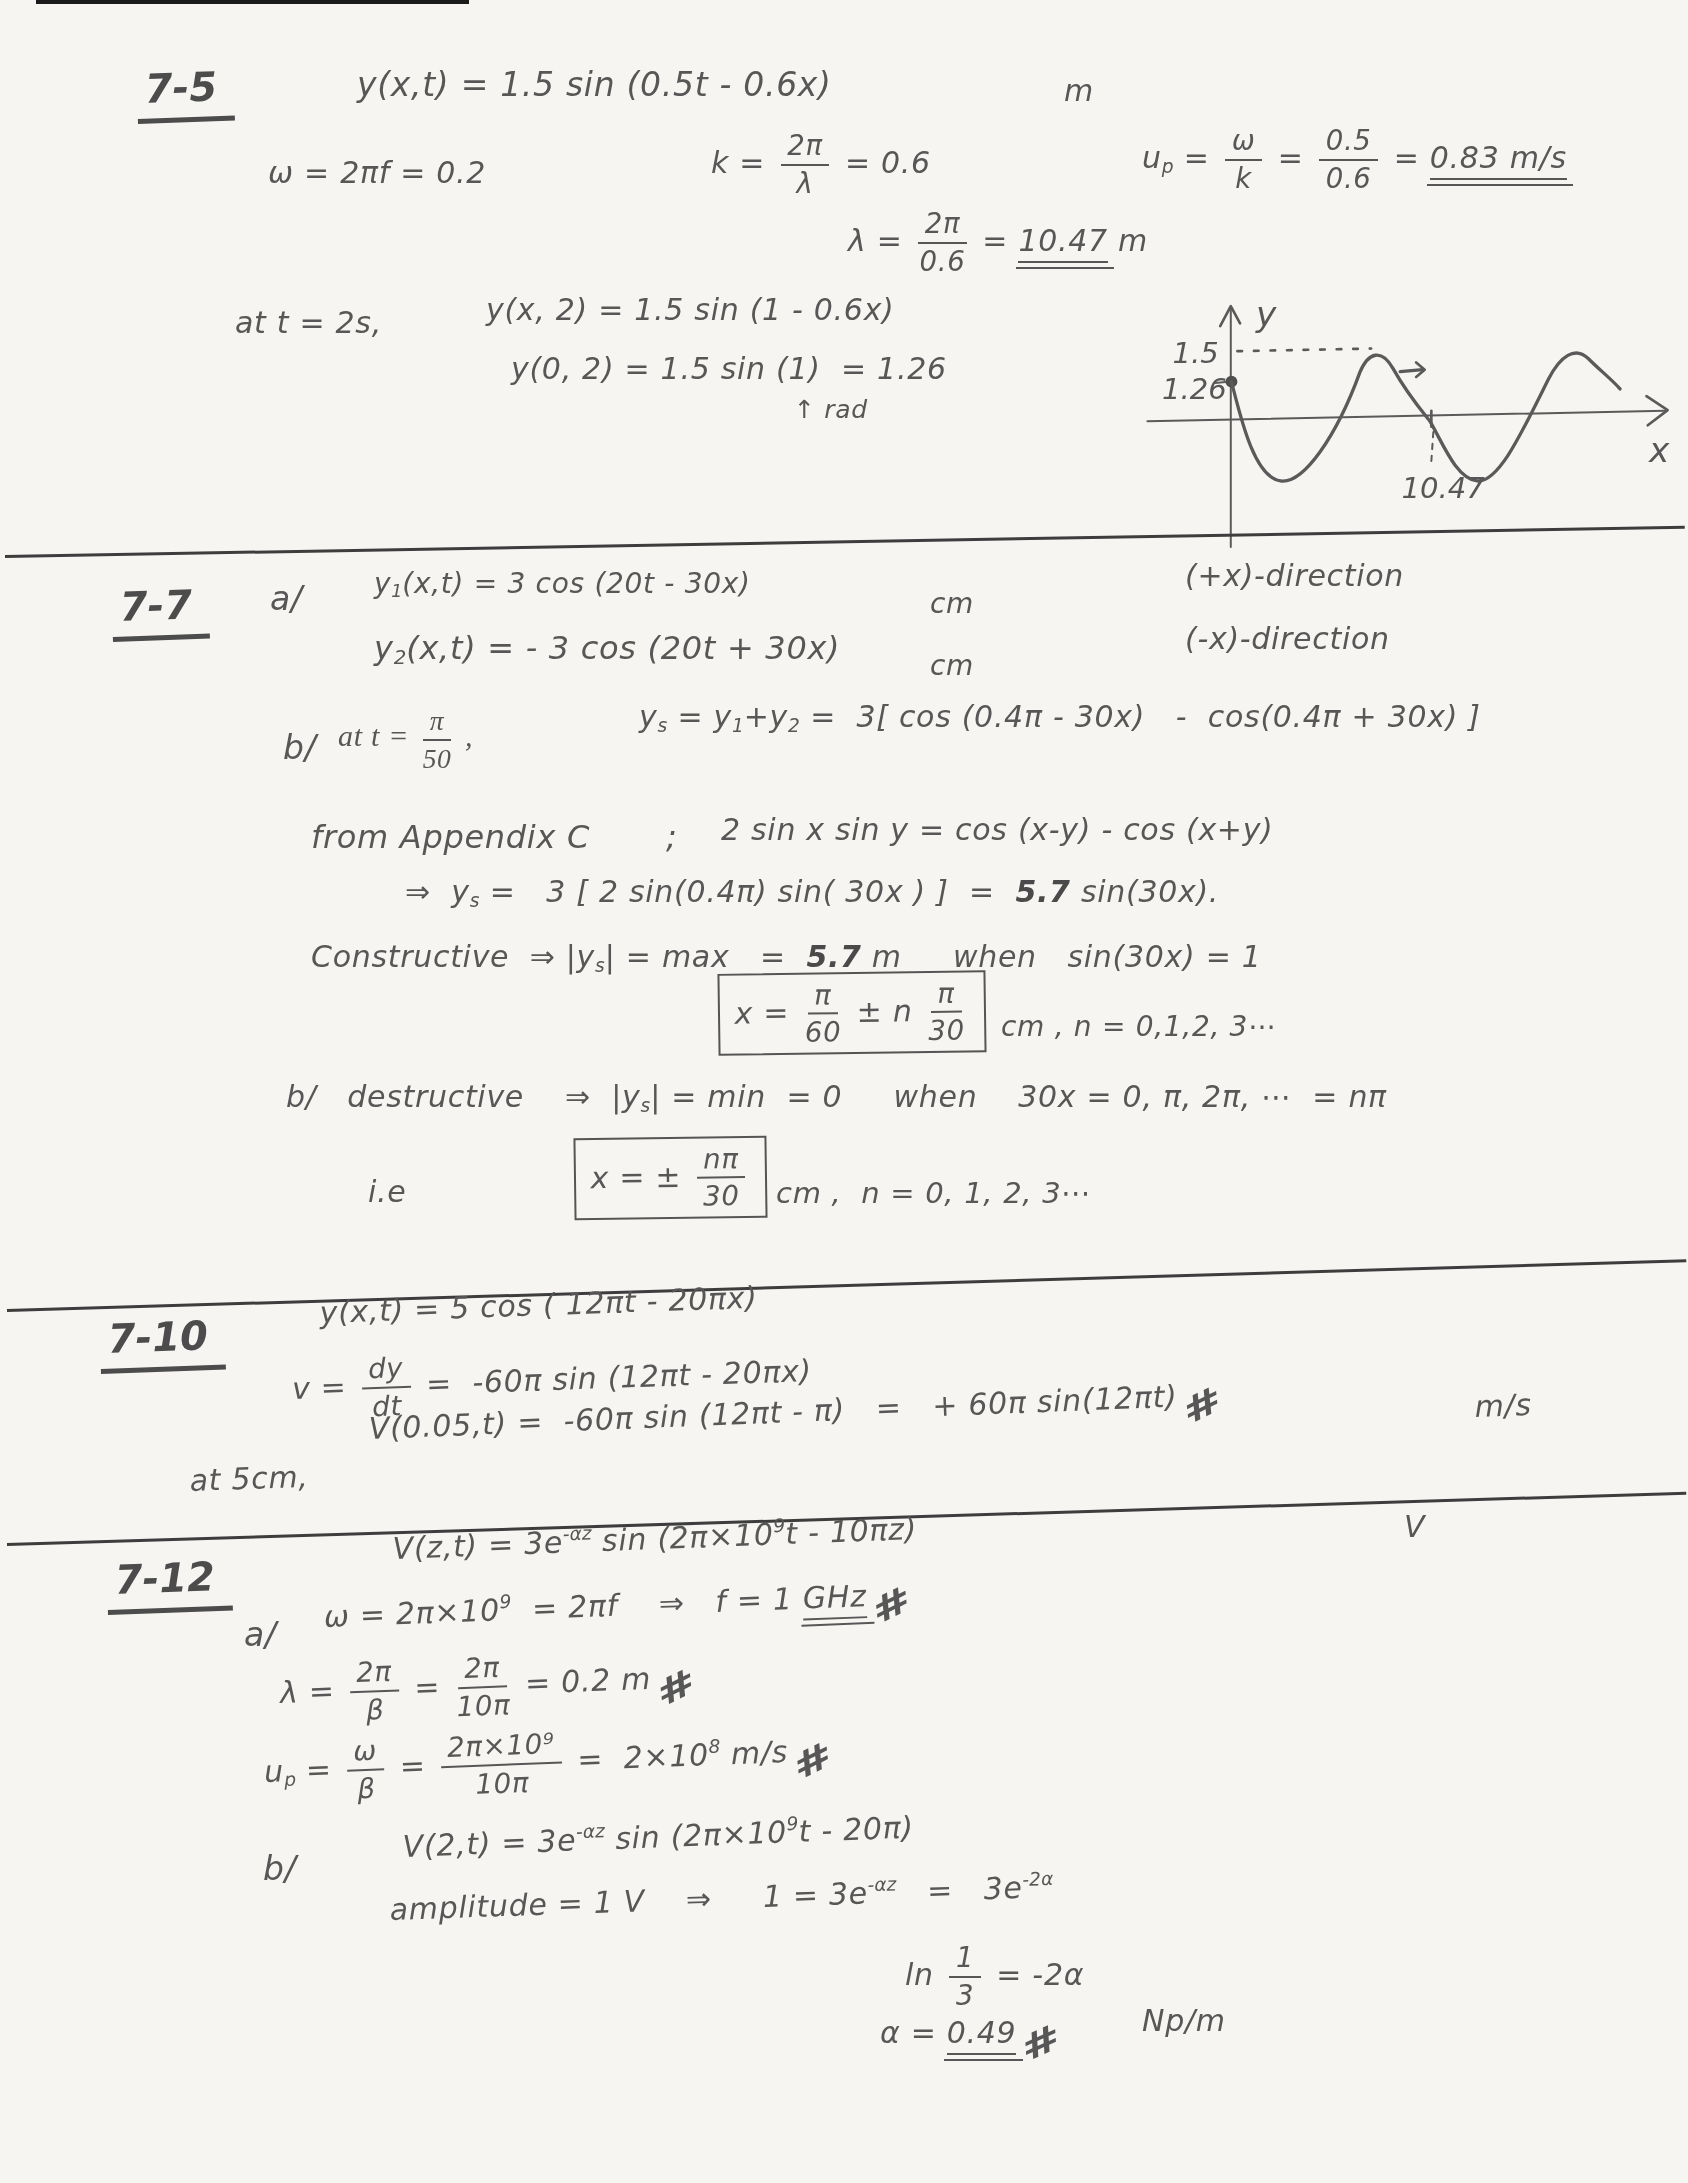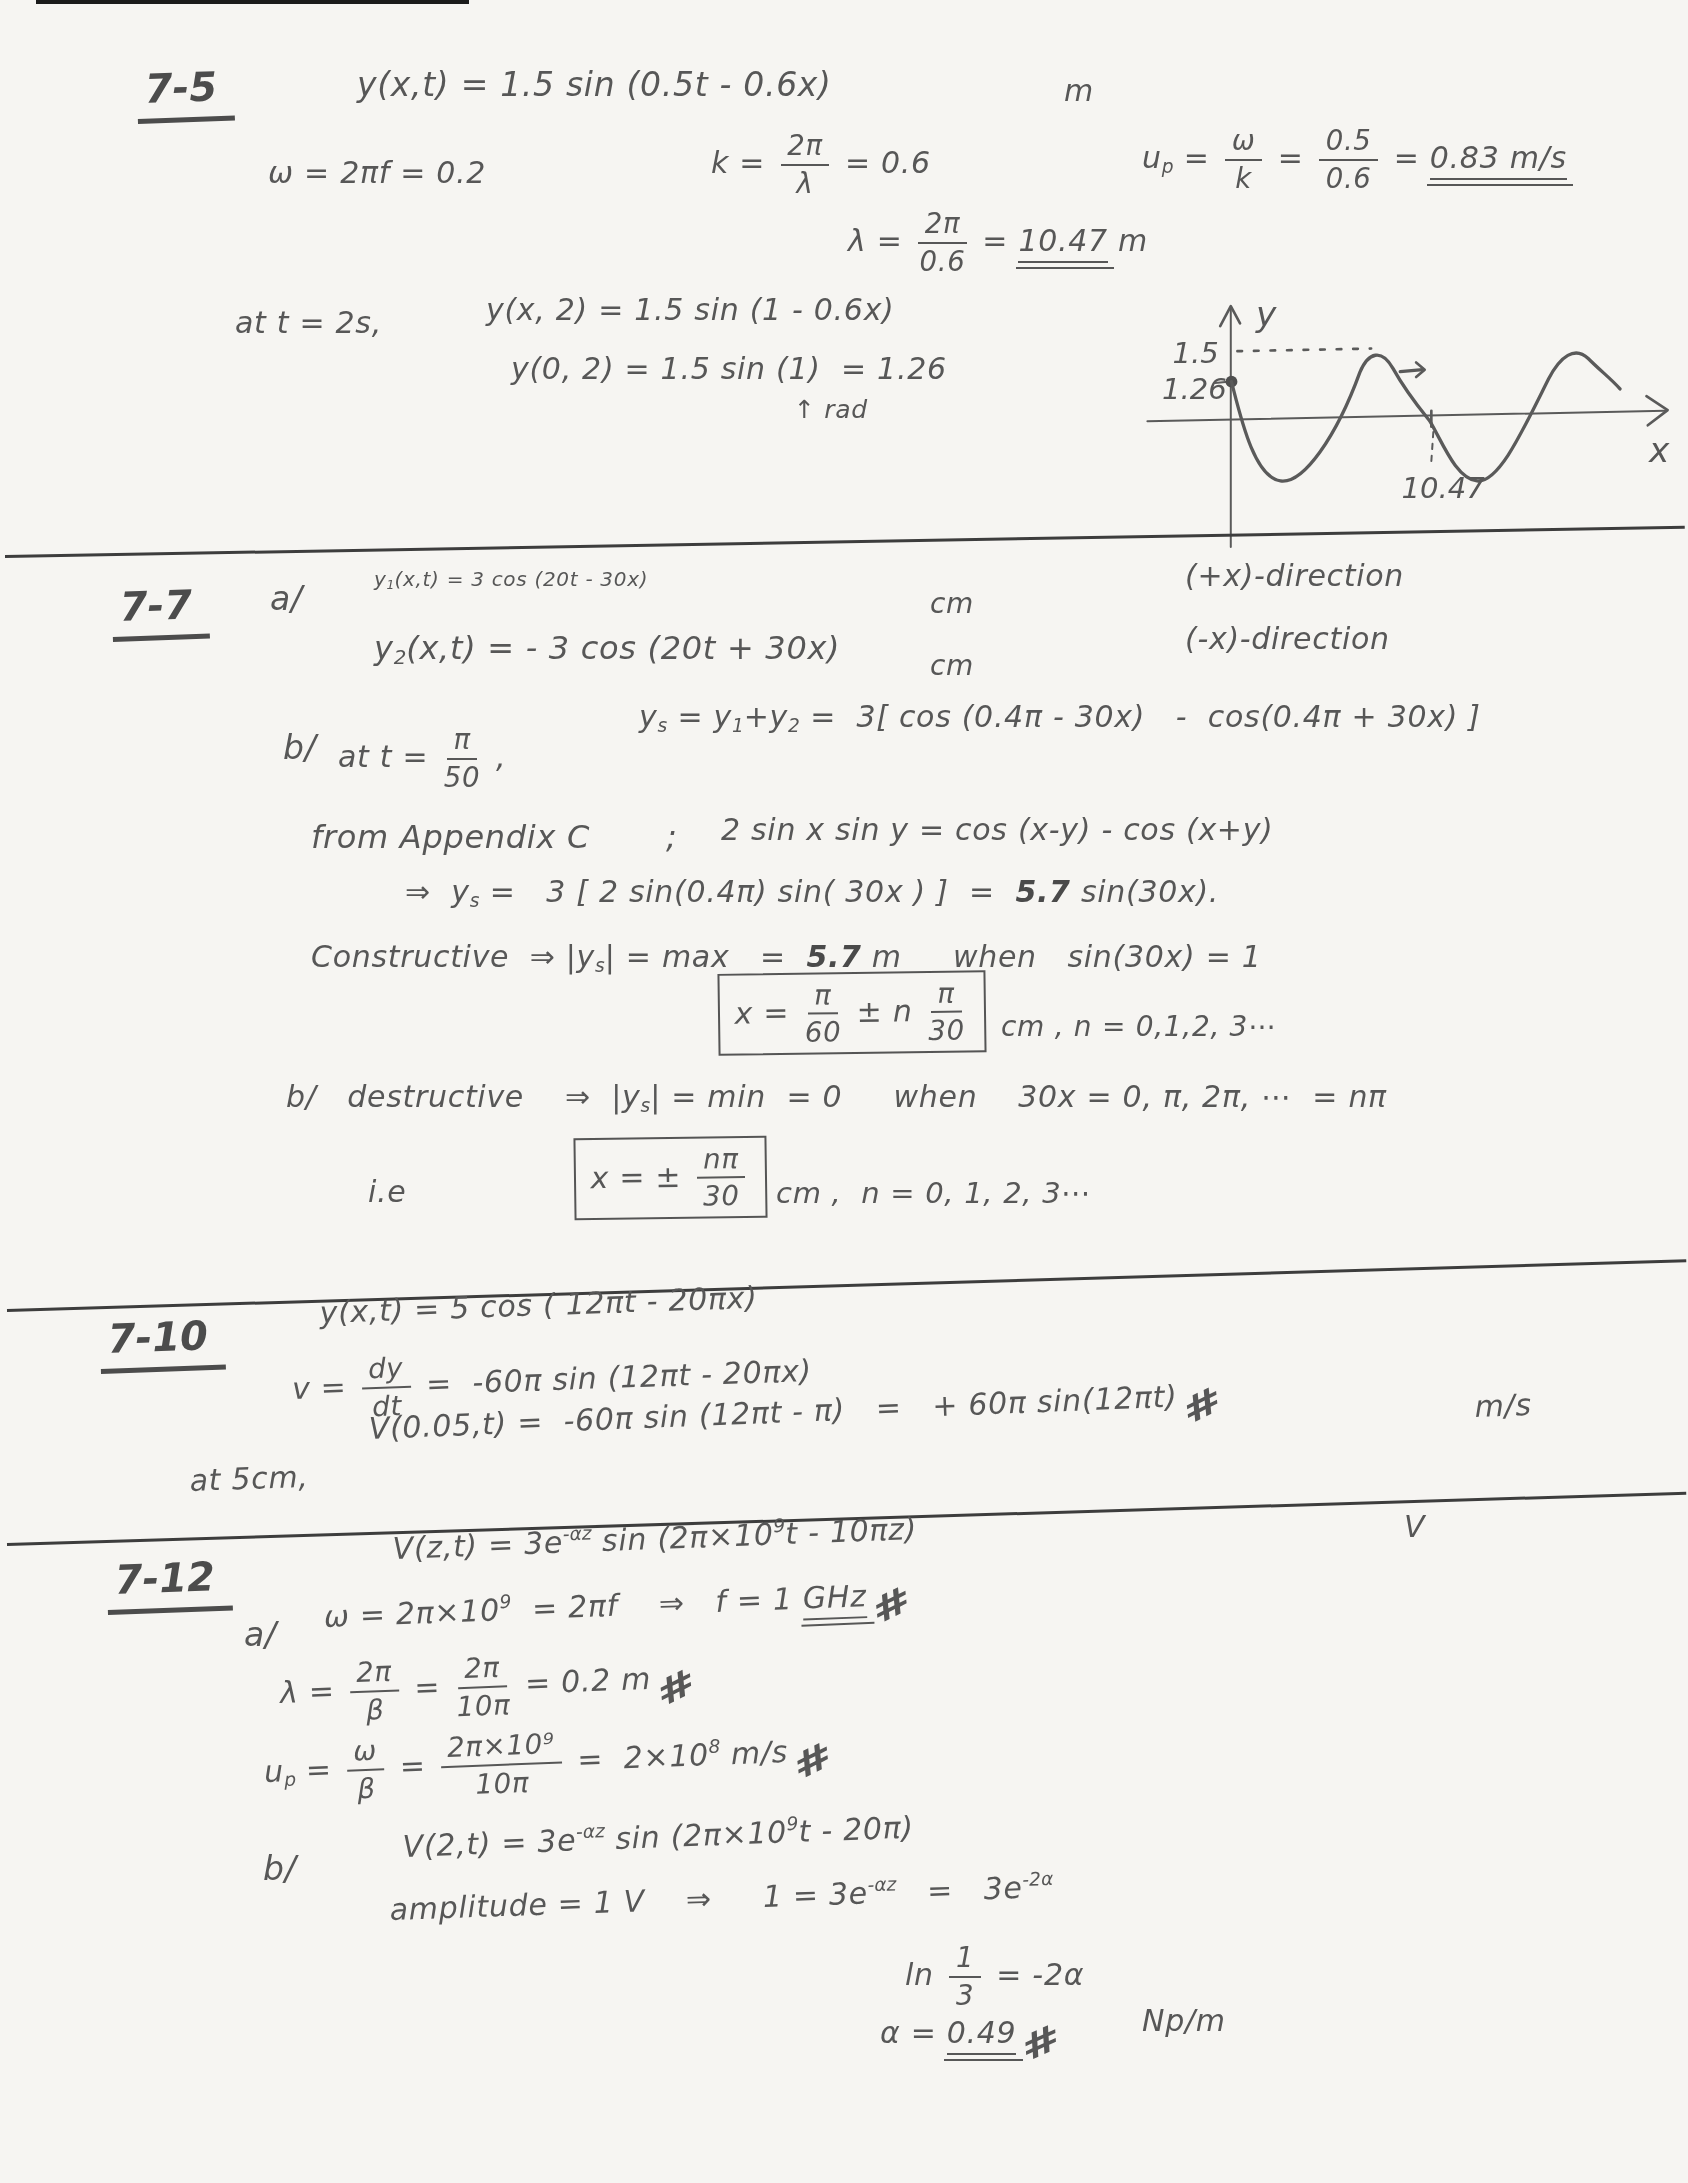--- a/index.html
+++ b/index.html
@@ -61,28 +61,28 @@
   .ln-75-y02   {left:511px;  top:352px;}
   .ln-75-rad   {left:794px; top:396px; font-size:25px;}
   #graph75     {position:absolute;left:1138px;top:285px;width:543px;height:278px;}
 
   #rule1{left:5.3px;  top:555px;  width:1680px; transform:rotate(-1.0deg);}
   #rule2{left:6.6px; top:1309px; width:1680px; transform:rotate(-1.7deg);}
   #rule3{left:6.6px; top:1543px; width:1680px; transform:rotate(-1.75deg);}
 
   #lbl77 {left:111px; top:584px; transform:rotate(-2deg);}
   .ln-77-a     {left:270px;  top:580px; font-size:33px;}
-  .ln-77-y1    {left:374px;  top:568px; font-size:20px;}
+  .ln-77-y1    {left:374px;  top:568px; font-size:28px;}
   .ln-77-y1u   {left:930px; top:588px; font-size:28px;}
   .ln-77-y1d   {left:1185px; top:559px;}
   .ln-77-y2    {left:374px;  top:630px; font-size:32px;}
   .ln-77-y2u   {left:930px; top:650px; font-size:28px;}
   .ln-77-y2d   {left:1185px; top:622px;}
   .ln-77-b1    {left:283px;  top:729px; font-size:33px;}
-  .ln-77-att   {left:338px;  top:726px;}
+  .ln-77-att   {left:338px;  top:707px;font-family:Liberation Serif, serif;}
   .ln-77-ys    {left:639px;  top:700px;}
   .ln-77-app   {left:311px;  top:819px; font-size:32px;}
   .ln-77-id    {left:721px; top:813px;}
   .ln-77-ys2   {left:405px;  top:875px;font-style:italic;}
   .ln-77-con   {left:311px;  top:940px;}
   .ln-77-ie1   {left:332px;  top:1006px;}
   .ln-77-box1  {left:718px; top:972px;}
   .ln-77-box1a {left:1001px; top:1011px; font-size:28px;}
   .ln-77-dest  {left:286px;  top:1080px;text-align:right;}
   .ln-77-ie2   {left:368px;  top:1175px;}

